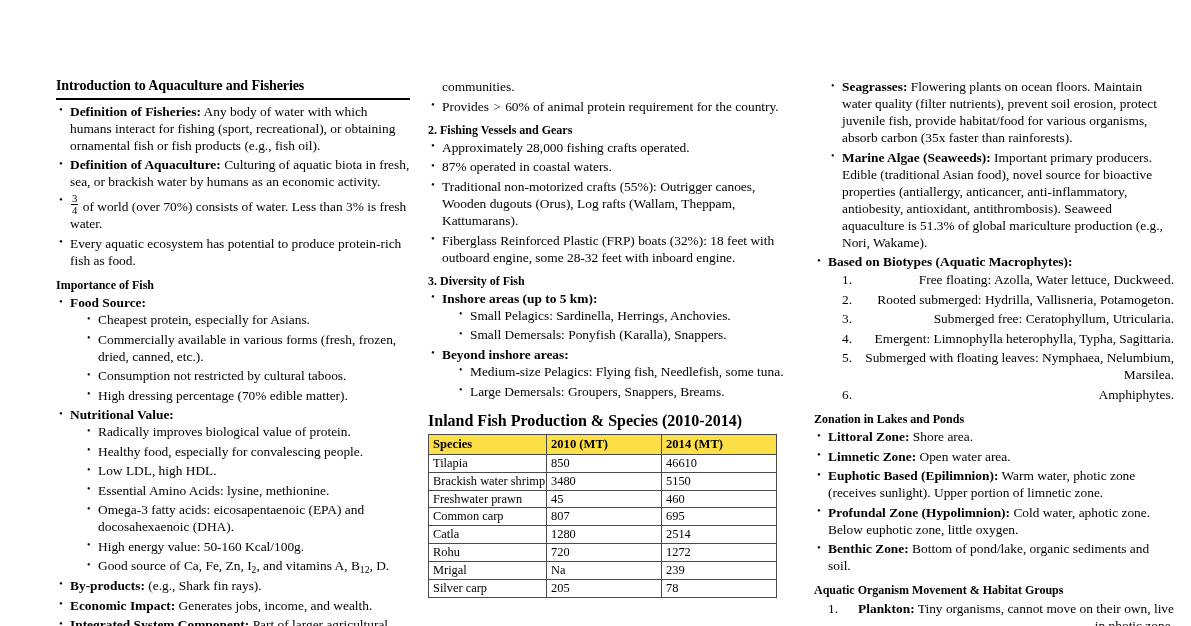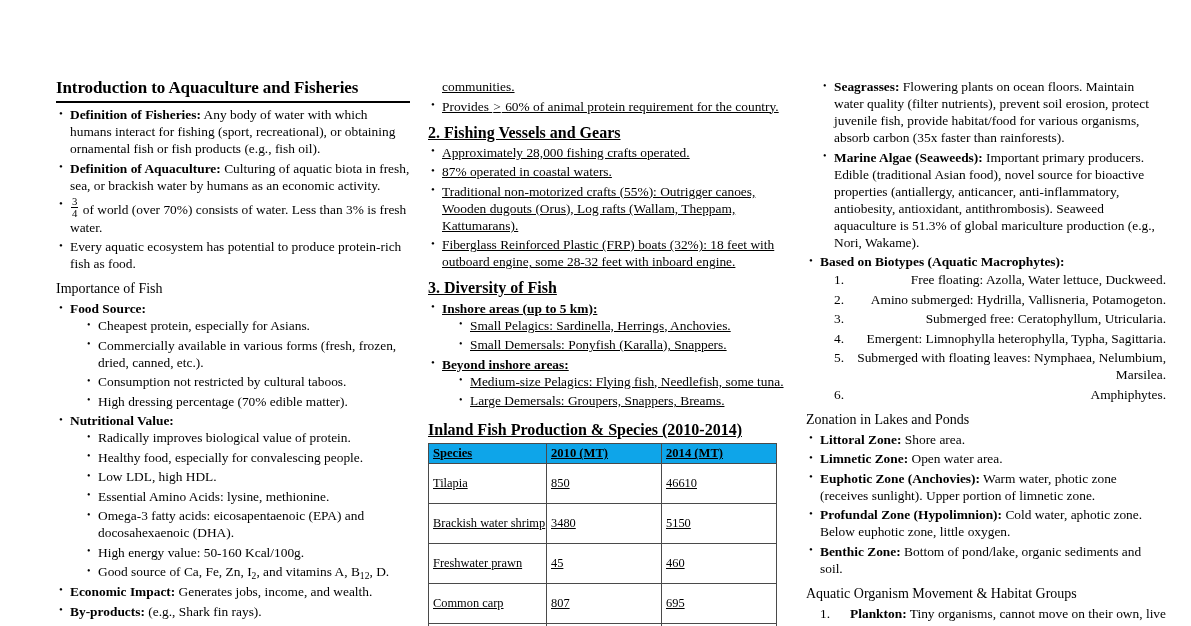--- a/index.html
+++ b/index.html
@@ -22,40 +22,40 @@
     height:626px;
   }
   .col{
     width:370px;
     box-sizing:border-box;
     overflow:hidden;
     font-size:13.4px;
     line-height:1.27;
   }
   .col.c1{margin-left:56px;padding-right:16px;}
-  .col.c2{margin-left:2px;padding-right:14px;text-decoration:underline;}
-  .col.c3{margin-left:8px;padding-right:10px;}
+  .col.c2{margin-left:2px;padding-right:14px;}
+  .col.c3{margin-left:16px;padding-right:10px;}
 
   h1.doc-title{
-    font-size:17px;
+    font-size:14px;
     font-weight:bold;
     margin:0 0 3px 0;
     padding:0 0 3px 0;
     border-bottom:2.2px solid #000;
     letter-spacing:-0.1px;
     line-height:1.2;
   }
   h2.sec{
-    font-size:14px;
-    font-weight:normal;
+    font-size:12px;
+    font-weight:bold;
     margin:9px 0 2px 0;
     line-height:1.2;
   }
   h3.numsec{
-    font-size:16px;
+    font-size:12px;
     font-weight:bold;
     margin:8px 0 2px 0;
     line-height:1.2;
   }
   h3.tbl-title{
     font-size:16px;
     font-weight:bold;
     margin:11px 0 4px 0;
     line-height:1.2;
   }
@@ -119,28 +119,28 @@
 
   
   table.fish{
     border-collapse:collapse;
     width:348px;
     font-size:12.4px;
     table-layout:fixed;
   }
   table.fish th,table.fish td{
     border:1px solid #4a4a4a;
-    padding:12px 4px;
+    padding:1px 4px;
     text-align:left;
     line-height:1.2;
     overflow:hidden;
     white-space:nowrap;
   }
   table.fish thead th{
-    background:#0ea5e9;
+    background:#fde047;
     font-weight:bold;
     font-size:12.6px;
     padding:2px 4px;
   }
   table.fish col.c-sp{width:118px;}
   table.fish col.c-y1{width:115px;}
   table.fish col.c-y2{width:115px;}
 </style>
 </head>
 <body>
@@ -185,24 +185,24 @@
             <li class="tight">Radically improves biological value of protein.</li>
             <li class="tight">Healthy food, especially for convalescing people.</li>
             <li class="tight">Low LDL, high HDL.</li>
             <li class="tight">Essential Amino Acids: lysine, methionine.</li>
             <li class="tight">Omega-3 fatty acids: eicosapentaenoic (EPA) and docosahexaenoic (DHA).</li>
             <li class="tight">High energy value: 50-160 Kcal/100g.</li>
             <li class="tight"><span>Good source of Ca, Fe, Zn, I</span><sub>2</sub><span>, and vitamins A, B</span><sub>12</sub><span>, D.</span></li>
           </ul>
         </li>
         <li>
+          <span class="b">By-products:</span><span> (e.g., Shark fin rays).</span>
+        </li>
+        <li>
           <span class="b">Economic Impact:</span><span> Generates jobs, income, and wealth.</span>
-        </li>
-        <li>
-          <span class="b">By-products:</span><span> (e.g., Shark fin rays).</span>
         </li>
         <li>
           <span class="b">Integrated System Component:</span><span> Part of larger agricultural systems.</span>
         </li>
 
       </ul>
     </div>
 
     <div class="col c2">
 
@@ -304,34 +304,34 @@
       <ul class="lv2" style="margin-left:14px;">
         <li><span class="b">Seagrasses:</span><span> Flowering plants on ocean floors. Maintain water quality (filter nutrients), prevent soil erosion, protect juvenile fish, provide habitat/food for various organisms, absorb carbon (35x faster than rainforests).</span></li>
         <li><span class="b">Marine Algae (Seaweeds):</span><span> Important primary producers. Edible (traditional Asian food), novel source for bioactive properties (antiallergy, anticancer, anti-inflammatory, antiobesity, antioxidant, antithrombosis). Seaweed aquaculture is 51.3% of global mariculture production (e.g., Nori, Wakame).</span></li>
       </ul>
 
       <ul class="lv1">
         <li>
           <span class="b">Based on Biotypes (Aquatic Macrophytes):</span>
           <ol class="lv1" style="margin-left:12px;margin-top:1px;">
             <li class="tight">Free floating: Azolla, Water lettuce, Duckweed.</li>
-            <li class="tight">Amino submerged: Hydrilla, Vallisneria, Potamogeton.</li>
+            <li class="tight">Rooted submerged: Hydrilla, Vallisneria, Potamogeton.</li>
             <li class="tight">Submerged free: Ceratophyllum, Utricularia.</li>
             <li class="tight">Emergent: Limnophylla heterophylla, Typha, Sagittaria.</li>
             <li class="tight">Submerged with floating leaves: Nymphaea, Nelumbium, Marsilea.</li>
             <li class="tight">Amphiphytes.</li>
           </ol>
         </li>
       </ul>
 
       <h2 class="sec">Zonation in Lakes and Ponds</h2>
       <ul class="lv1">
         <li><span class="b">Littoral Zone:</span><span> Shore area.</span></li>
         <li><span class="b">Limnetic Zone:</span><span> Open water area.</span></li>
-        <li><span class="b">Euphotic Zone (Anchovies):</span><span> Warm water, photic zone (receives sunlight). Upper portion of limnetic zone.</span></li>
+        <li><span class="b">Euphotic Based (Epilimnion):</span><span> Warm water, photic zone (receives sunlight). Upper portion of limnetic zone.</span></li>
         <li><span class="b">Profundal Zone (Hypolimnion):</span><span> Cold water, aphotic zone. Below euphotic zone, little oxygen.</span></li>
         <li><span class="b">Benthic Zone:</span><span> Bottom of pond/lake, organic sediments and soil.</span></li>
       </ul>
 
       <h2 class="sec">Aquatic Organism Movement &amp; Habitat Groups</h2>
       <ol class="lv1" style="margin-left:12px;">
         <li>
           <span class="b">Plankton:</span><span> Tiny organisms, cannot move on their own, live in photic zone.</span>
           
         </li>

